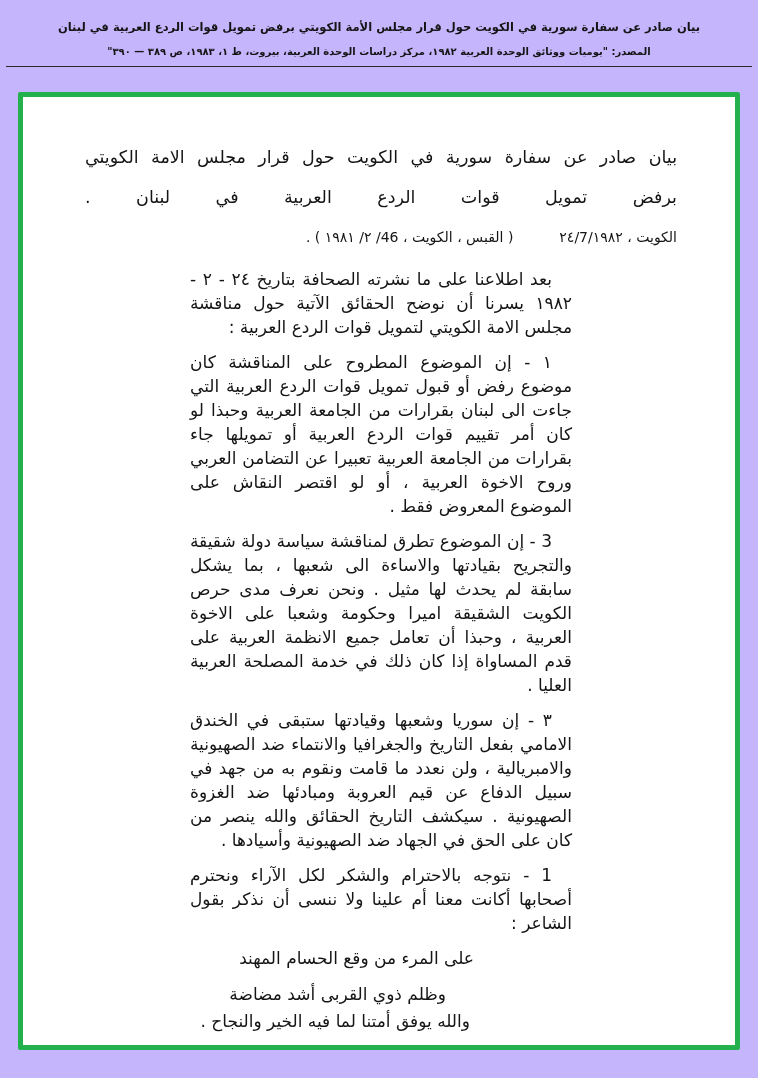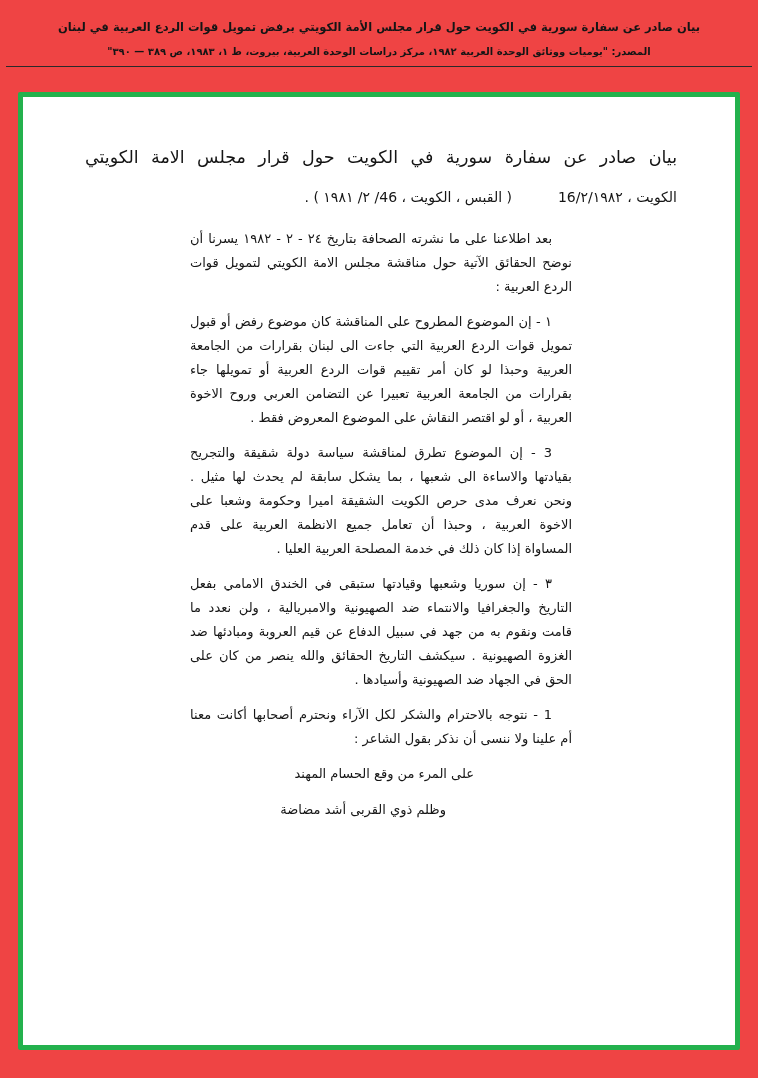--- a/index.html
+++ b/index.html
@@ -5,21 +5,21 @@
   * { box-sizing: border-box; }
   html, body { margin: 0; padding: 0; }
   body {
     width: 758px;
     height: 1078px;
     background: #ffffff;
     font-family: "DejaVu Sans", sans-serif;
     color: #151515;
     direction: rtl;
   }
-  .page { position: relative; width: 758px; height: 1078px; overflow: hidden; background: #ef4444; }
+  .page { position: relative; width: 758px; height: 1078px; overflow: hidden; background: #c4b5fd; }
 
   
   .top-header { padding-top: 20px; text-align: center; }
   .top-title { font-size: 11.5px; font-weight: 700; letter-spacing: 0; }
   .top-source { font-size: 10px; font-weight: 700; margin-top: 12px; }
   .header-rule { border-top: 1.5px solid #2a2a2a; margin: 9px 6px 0 6px; height: 0; }
 
   
   .doc-frame {
     position: absolute;
@@ -37,21 +37,21 @@
   .doc-title { font-size: 17.5px; line-height: 40px; font-weight: 500; }
   .doc-title .tline { text-align: justify; text-align-last: justify; }
 
   
   .dateline { display: flex; justify-content: flex-start; gap: 46px; margin-top: 8px; font-size: 14px; line-height: 24px; }
 
   
   .body-col {
     width: 382px;
     margin: 18px auto 12px;
-    font-size: 13px;
+    font-size: 17px;
     line-height: 24px;
     text-align: justify;
   }
   .body-col p { margin: 0 0 11px 0; text-indent: 20px; }
   .body-col p.poem, .body-col p.closing { text-indent: 0; text-align: right; }
   .poem-1 { padding-right: 126px; margin-bottom: 3px !important; }
   .poem-2 { padding-right: 98px; margin-bottom: 12px !important; }
   .closing { padding-right: 102px; }
 </style>
 </head>
@@ -64,33 +64,35 @@
     <div class="top-source">المصدر:  "يوميات ووثائق الوحدة العربية ١٩٨٢، مركز دراسات الوحدة العربية، بيروت، ط ١، ١٩٨٣، ص ٣٨٩ — ٣٩٠"</div>
   </header>
 
   <div class="header-rule"></div>
 
   <div class="doc-frame" style="border-color: rgb(35, 177, 77);">
     <div class="doc-inner">
 
       <div class="doc-title">
         <div class="tline">بيان صادر عن سفارة سورية في الكويت حول قرار مجلس الامة الكويتي</div>
+        <div class="tline">برفض تمويل قوات الردع العربية في لبنان .</div>
       </div>
 
       <div class="dateline">
-        <span>الكويت ،  16/٢/١٩٨٢</span>
+        <span>الكويت ،  ٢٤/7/١٩٨٢</span>
         <span>( القبس ،  الكويت ،  46/ ٢/ ١٩٨١ ) .</span>
       </div>
 
       <div class="body-col">
         <p>بعد اطلاعنا على ما نشرته الصحافة بتاريخ ٢٤ - ٢ - ١٩٨٢ يسرنا أن نوضح الحقائق الآتية حول مناقشة مجلس الامة الكويتي لتمويل قوات الردع العربية :</p>
         <p>١ - إن الموضوع المطروح على المناقشة كان موضوع رفض أو قبول تمويل قوات الردع العربية التي جاءت الى لبنان بقرارات من الجامعة العربية وحبذا لو كان أمر تقييم قوات الردع العربية أو تمويلها جاء بقرارات من الجامعة العربية تعبيرا عن التضامن العربي وروح الاخوة العربية ، أو لو اقتصر النقاش على الموضوع المعروض فقط .</p>
         <p>3 - إن الموضوع تطرق لمناقشة سياسة دولة شقيقة والتجريح بقيادتها والاساءة الى شعبها ، بما يشكل سابقة لم يحدث لها مثيل .  ونحن نعرف مدى حرص الكويت الشقيقة اميرا وحكومة وشعبا على الاخوة العربية ، وحبذا أن تعامل جميع الانظمة العربية على قدم المساواة إذا كان ذلك في خدمة المصلحة العربية العليا .</p>
         <p>٣ - إن سوريا وشعبها وقيادتها ستبقى في الخندق الامامي بفعل التاريخ والجغرافيا والانتماء ضد الصهيونية والامبريالية ، ولن نعدد ما قامت ونقوم به من جهد في سبيل الدفاع عن قيم العروبة ومبادئها ضد الغزوة الصهيونية .  سيكشف التاريخ الحقائق والله ينصر من كان على الحق في الجهاد ضد الصهيونية وأسيادها .</p>
         <p>1 - نتوجه بالاحترام والشكر لكل الآراء ونحترم أصحابها أكانت معنا أم علينا ولا ننسى أن نذكر بقول الشاعر :</p>
         <p class="poem poem-2">على المرء من وقع الحسام المهند</p>
         <p class="poem poem-1">وظلم ذوي القربى أشد مضاضة</p>
+        <p class="closing">والله يوفق أمتنا لما فيه الخير والنجاح .</p>
       </div>
 
     </div>
   </div>
 
 </div>
 
 </body></html>

